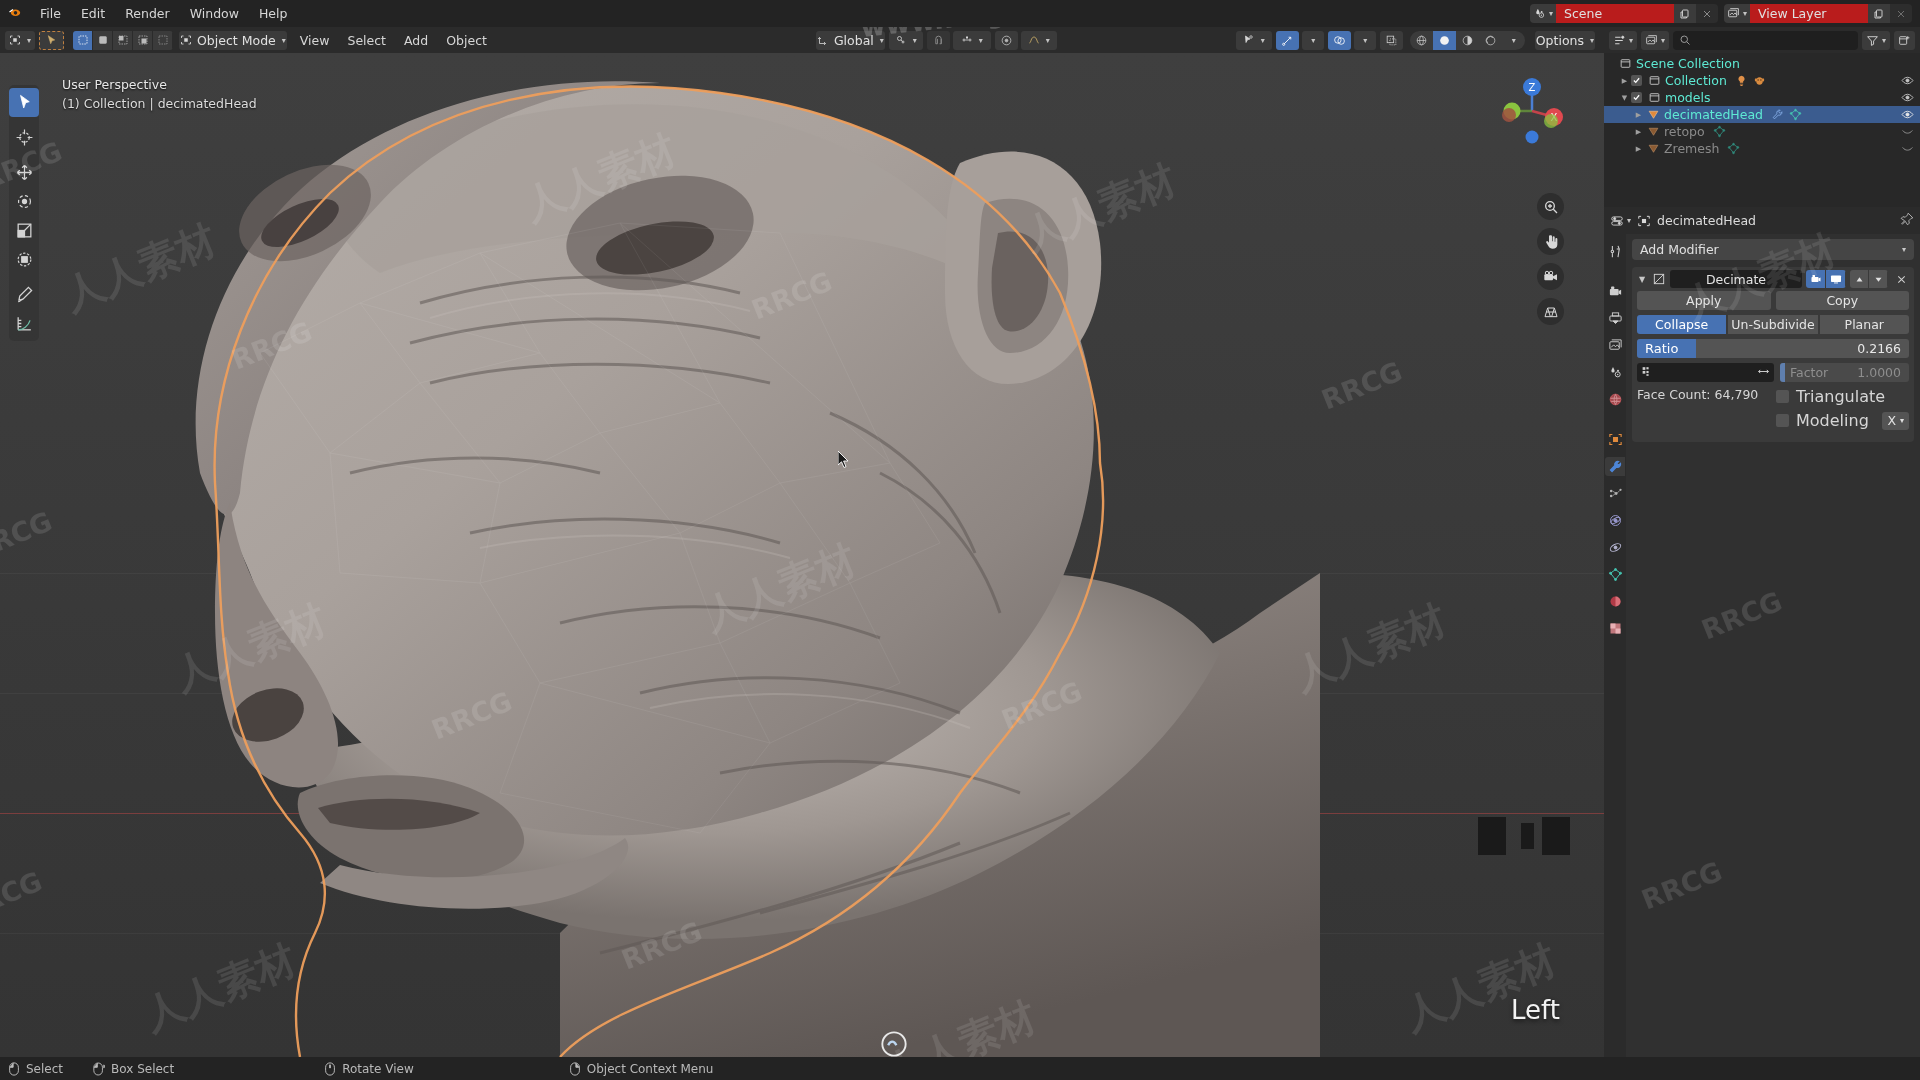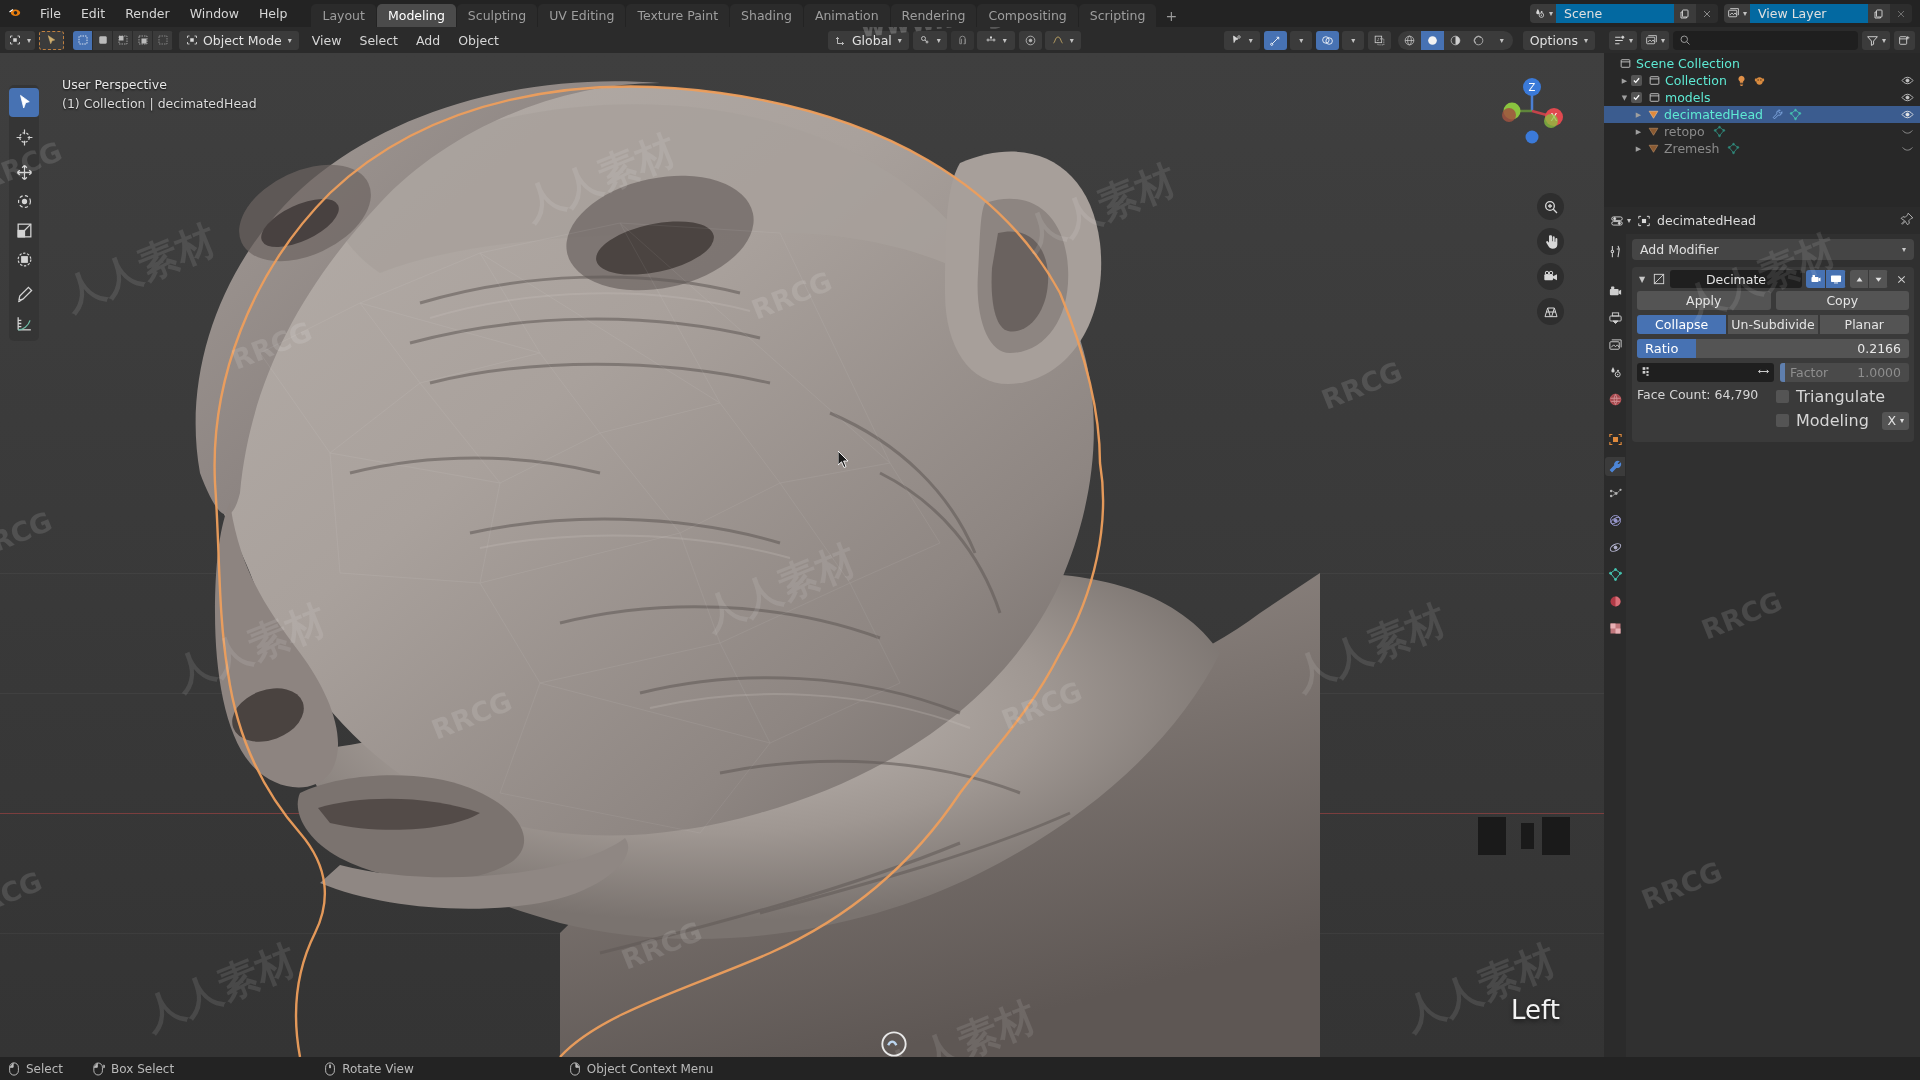--- a/index.html
+++ b/index.html
@@ -30,21 +30,21 @@
     font-size:12.5px; color:#9e9e9e; background:#2b2b2b;
     border-radius:5px 5px 0 0; margin-right:1px; cursor:default;
   }
   .ws-tab.active { background:#4b4b4b; color:#ffffff; }
   .ws-plus { color:#9b9b9b; padding:0 8px; font-size:14px; height:23px; display:flex; align-items:center; }
 
   .topbar-right { margin-left:auto; display:flex; align-items:center; height:27px; padding-right:8px; gap:6px; }
   .id-block { display:flex; align-items:center; height:19px; background:#282828; border-radius:4px; overflow:hidden; }
   .id-icon { width:26px; height:19px; background:#3b3b3b; display:flex; align-items:center; justify-content:center; gap:2px;}
   .id-icon svg { width:13px; height:13px; }
-  .id-name { background:#0369a1; height:19px; display:flex; align-items:center; padding:0 8px; min-width:118px; font-size:12.5px; color:#e0e0e0; }
+  .id-name { background:#b91c1c; height:19px; display:flex; align-items:center; padding:0 8px; min-width:118px; font-size:12.5px; color:#e0e0e0; }
   .id-btn { width:22px; height:19px; background:#3b3b3b; display:flex; align-items:center; justify-content:center; }
   .id-btn.dim { background:#2d2d2d; }
   .id-btn svg { width:12px; height:12px; }
   .chev { font-size:8px; color:#c3c3c3; margin-left:1px; }
 
   
   .vp-header {
     position:absolute; left:0; top:27px; width:1604px; height:26px;
     background:#2b2b2b; display:flex; align-items:center; padding:0 5px; z-index:25;
   }
@@ -52,21 +52,21 @@
     height:19px; display:flex; align-items:center; justify-content:center;
     background:#3b3b3b; border-radius:3px; padding:0 5px; margin-right:3px; cursor:default;
   }
   .hdr-btn svg { width:13px; height:13px; }
   .seg { display:flex; border-radius:3px; overflow:hidden; margin-right:6px; }
   .seg .s { width:20px; height:19px; background:#3b3b3b; display:flex; align-items:center; justify-content:center; border-right:1px solid #2b2b2b;}
   .seg .s.on { background:#4772b3; }
   .seg .s svg { width:12px; height:12px; }
   .drop {
     height:19px; background:#3b3b3b; border-radius:3px; display:flex; align-items:center;
-    padding:0 7px; gap:5px; font-size:12.5px; color:#e0e0e0; margin-right:4px;
+    padding:0 1px; gap:5px; font-size:12.5px; color:#e0e0e0; margin-right:4px;
   }
   .drop svg { width:12px; height:12px; }
   .icon-only { width:26px; padding:0; justify-content:center; }
   .vp-menu { padding:0 9px; height:20px; display:flex; align-items:center; font-size:12.5px; color:#d6d6d6; border-radius:3px;}
   .spacer { flex:1; }
 
   .shade-group { display:flex; border-radius:10px; overflow:hidden; background:#3b3b3b; margin-left:4px;}
   .shade-group .sb { width:23px; height:19px; display:flex; align-items:center; justify-content:center;}
   .shade-group .sb.on { background:#4772b3; }
   .shade-group .sb svg { width:13px; height:13px; }
@@ -248,33 +248,20 @@
           <path fill="#e87d0d" d="M12 6.5c-3.6 0-6.6 2-6.6 4.6 0 2.5 3 4.6 6.6 4.6s6.6-2.1 6.6-4.6c0-2.6-3-4.6-6.6-4.6zm0 2.1a2.5 2.5 0 1 1 0 5 2.5 2.5 0 0 1 0-5z"></path>
           <path fill="#ffffff" d="M3 9.3l5-3.6 1 1.3-5 3.6z"></path>
         </svg>
     </div>
     <div class="menu-item">File</div>
     <div class="menu-item">Edit</div>
     <div class="menu-item">Render</div>
     <div class="menu-item">Window</div>
     <div class="menu-item">Help</div>
 
-    <div class="ws-tabs">
-      <div class="ws-tab">Layout</div>
-      <div class="ws-tab active">Modeling</div>
-      <div class="ws-tab">Sculpting</div>
-      <div class="ws-tab">UV Editing</div>
-      <div class="ws-tab">Texture Paint</div>
-      <div class="ws-tab">Shading</div>
-      <div class="ws-tab">Animation</div>
-      <div class="ws-tab">Rendering</div>
-      <div class="ws-tab">Compositing</div>
-      <div class="ws-tab">Scripting</div>
-      <div class="ws-plus">+</div>
-    </div>
 
     <div class="topbar-right">
       <div class="id-block">
         <div class="id-icon">
           <svg viewBox="0 0 24 24" fill="#d8d8d8">
               <path d="M9 3c-1.5 3-3 5.5-3 7.5A3 3 0 0 0 9 13.5 3 3 0 0 0 12 10.5C12 8.5 10.5 6 9 3z"></path>
               <circle cx="16" cy="9" r="1.6"></circle>
               <circle cx="15.5" cy="15" r="4.2" fill="none" stroke="#d8d8d8" stroke-width="1.5"></circle>
               <circle cx="15.5" cy="15" r="1.2"></circle>
             </svg>

